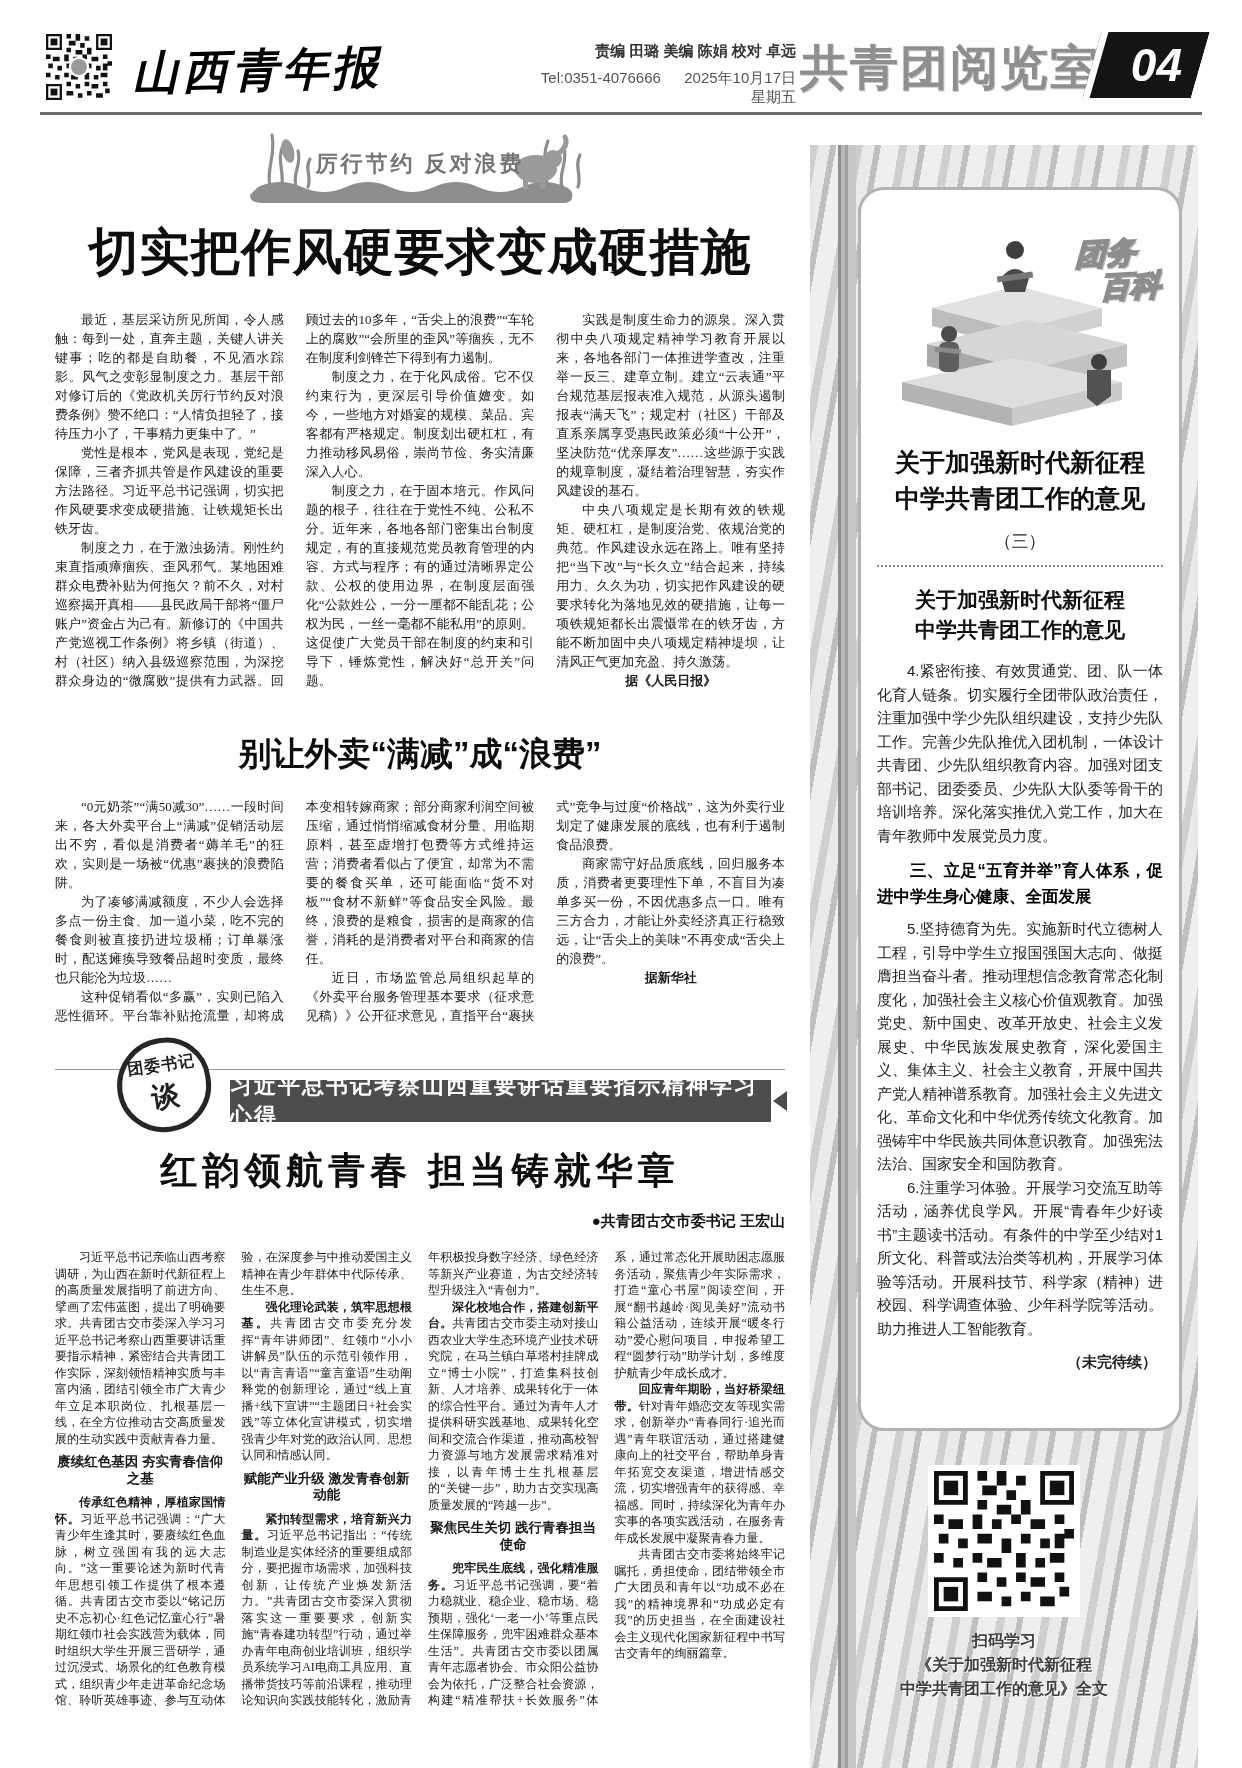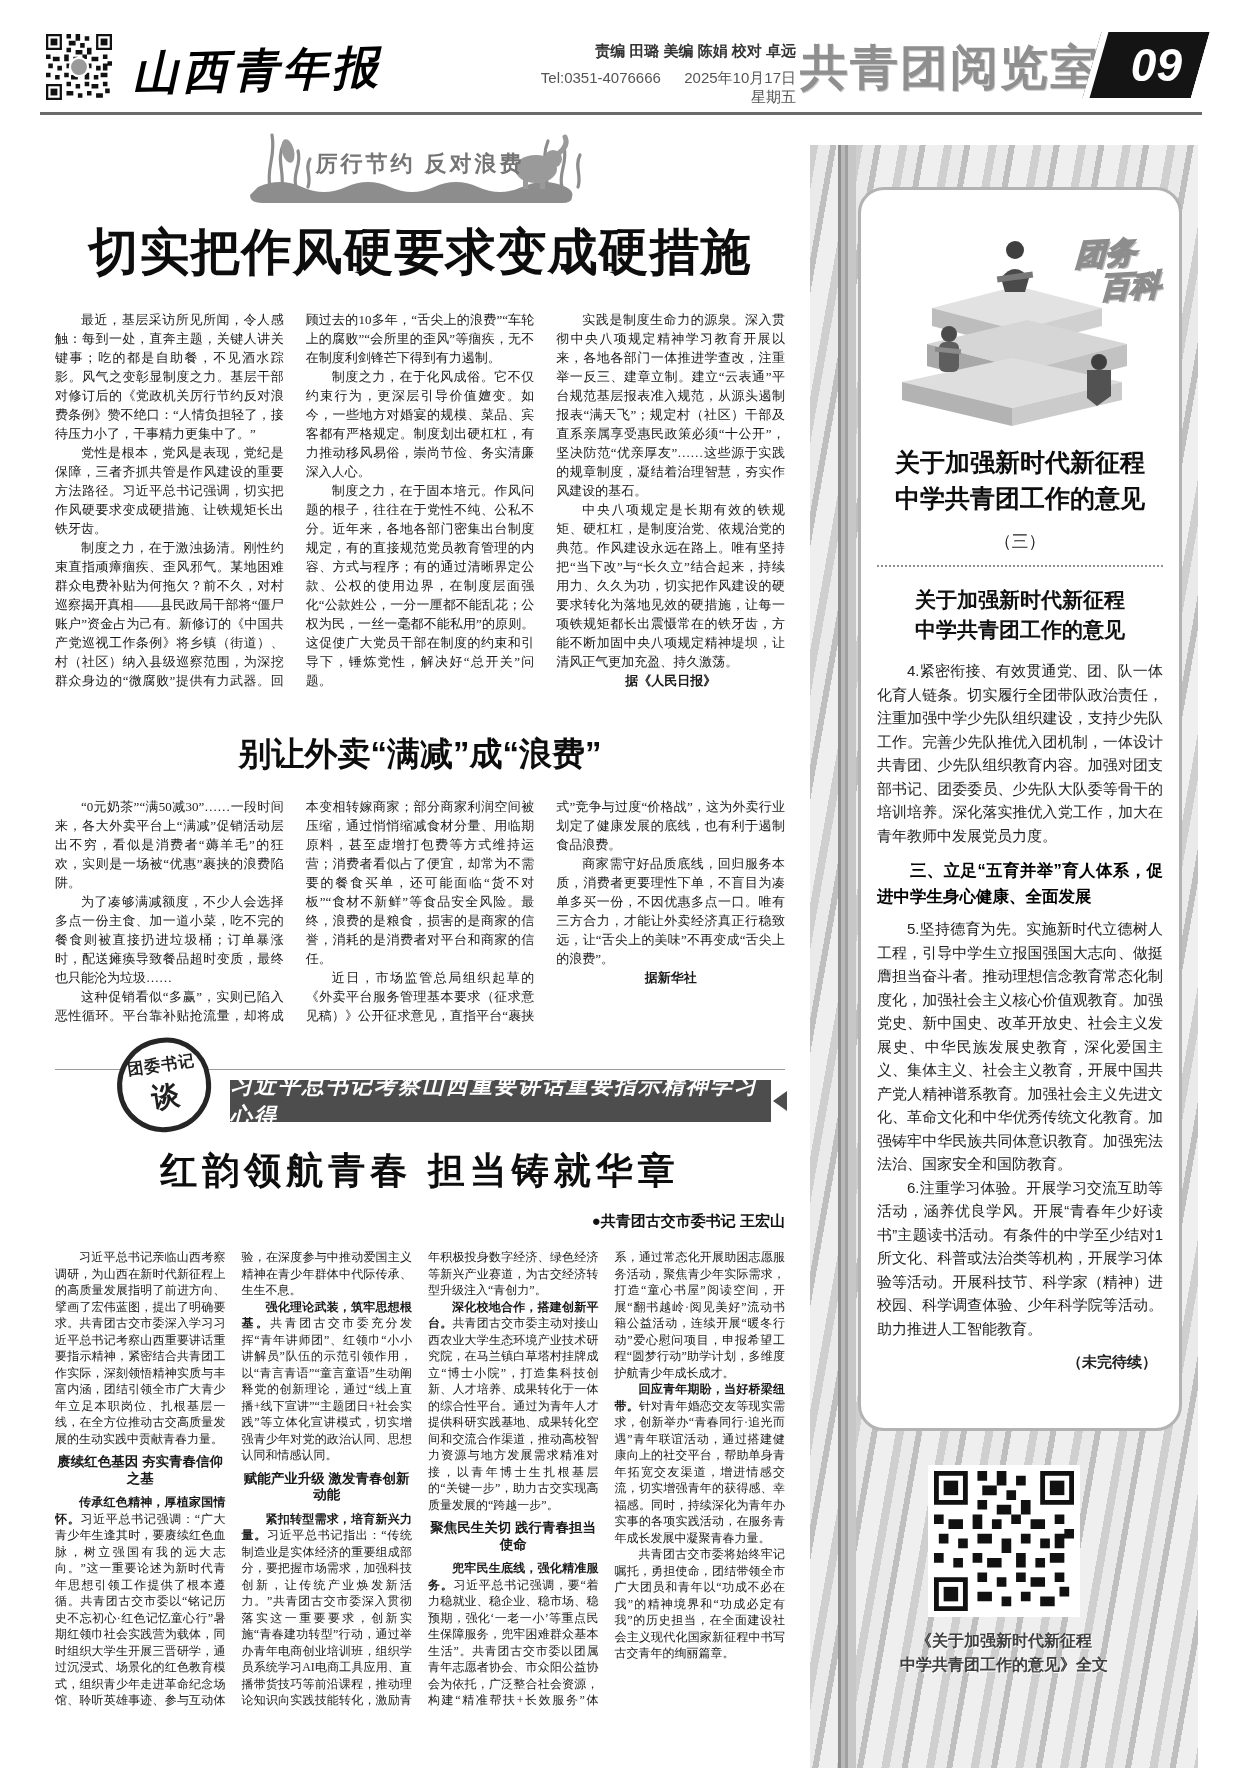--- a/index.html
+++ b/index.html
@@ -49,21 +49,21 @@
 
   
   .art3 { margin-top:26px; border-top:1px solid #9a9a9a; position:relative; padding-top:6px; }
   .stamp { position:absolute; left:62px; top:-32px; width:94px; height:94px; border:5px solid #262626;
            border-radius:52% 48% 50% 50%; transform:rotate(-8deg); background:#fff;
            display:flex; flex-direction:column; align-items:center; justify-content:center;
            font-family:"Liberation Sans","DejaVu Sans",sans-serif; }
   .stamp .s1 { font-size:16px; font-weight:900; letter-spacing:1px; color:#1f1f1f; }
   .stamp .s2 { font-size:28px; font-weight:900; color:#1f1f1f; margin-top:2px; }
   .kbar { position:absolute; left:175px; right:14px; top:10px; height:42px; background:#4d4d4d;
-          display:flex; align-items:center; justify-content:center;font-style:italic; }
+          display:flex; align-items:center; justify-content:center; }
   .kbar-text { color:#fff; font-size:22px; font-weight:900; letter-spacing:2px;
                font-family:"Liberation Sans","DejaVu Sans",sans-serif; }
   .kbar-arrow { position:absolute; right:-16px; top:11px; width:0; height:0;
                 border-top:10px solid transparent; border-bottom:10px solid transparent; border-right:14px solid #4d4d4d; }
   .h2-a3 { padding-top:70px; text-align:center; font-size:37px; font-weight:900; letter-spacing:5px; color:#0d0d0d;
            font-family:Liberation Sans, sans-serif; }
   .byline { margin-top:16px; text-align:right; font-size:15px; font-weight:bold; color:#111;
             font-family:"Liberation Sans","DejaVu Sans",sans-serif; }
   .art3-body { margin-top:18px; height:496px; overflow:hidden; column-count:4; column-gap:16px;
                font-size:12px; line-height:16.5px; }
@@ -131,21 +131,21 @@
   <div class="ed-block">
     <div class="ed-line1">责编 田璐 美编 陈娟 校对 卓远</div>
     <div class="ed-line2">
       <span>Tel:0351-4076666</span>
       <span>　</span>
       <span>2025年10月17日 星期五</span>
     </div>
   </div>
   <div class="section-title">共青团阅览室</div>
   <div class="pageno-box"></div>
-  <div class="pageno">09</div>
+  <div class="pageno">04</div>
 </div>
 <div class="hrule"></div>
 
 <div class="left-region">
 
   <div class="kicker-wrap">
     <svg class="kicker-art" viewBox="0 0 360 78">
       <path d="M18,58 q22,-10 44,0 t44,0 t44,0 t44,0 t44,0 t44,0 t44,0 q8,4 6,10 q0,6 -10,6 h-300 q-12,0 -12,-8 z" fill="#8d8d8d"></path>
       <g stroke="#8d8d8d" stroke-width="3.2" fill="none" stroke-linecap="round">
         <path d="M30,58 C26,38 36,28 32,6"></path>
@@ -263,17 +263,18 @@
       <p>6.注重学习体验。开展学习交流互助等活动，涵养优良学风。开展“青春年少好读书”主题读书活动。有条件的中学至少结对1所文化、科普或法治类等机构，开展学习体验等活动。开展科技节、科学家（精神）进校园、科学调查体验、少年科学院等活动。助力推进人工智能教育。</p>
       <div class="tbc">（未完待续）</div>
     </div>
   </div>
 
   <div class="qr-big-wrap">
     <svg class="qr-big" viewBox="0 0 29 29">
         <use href="#qrsym"></use>
       </svg>
     <div class="qr-cap">
+      <div>扫码学习</div>
       <div>《关于加强新时代新征程</div>
       <div>中学共青团工作的意见》全文</div>
     </div>
   </div>
 </div>
 
 </body></html>

